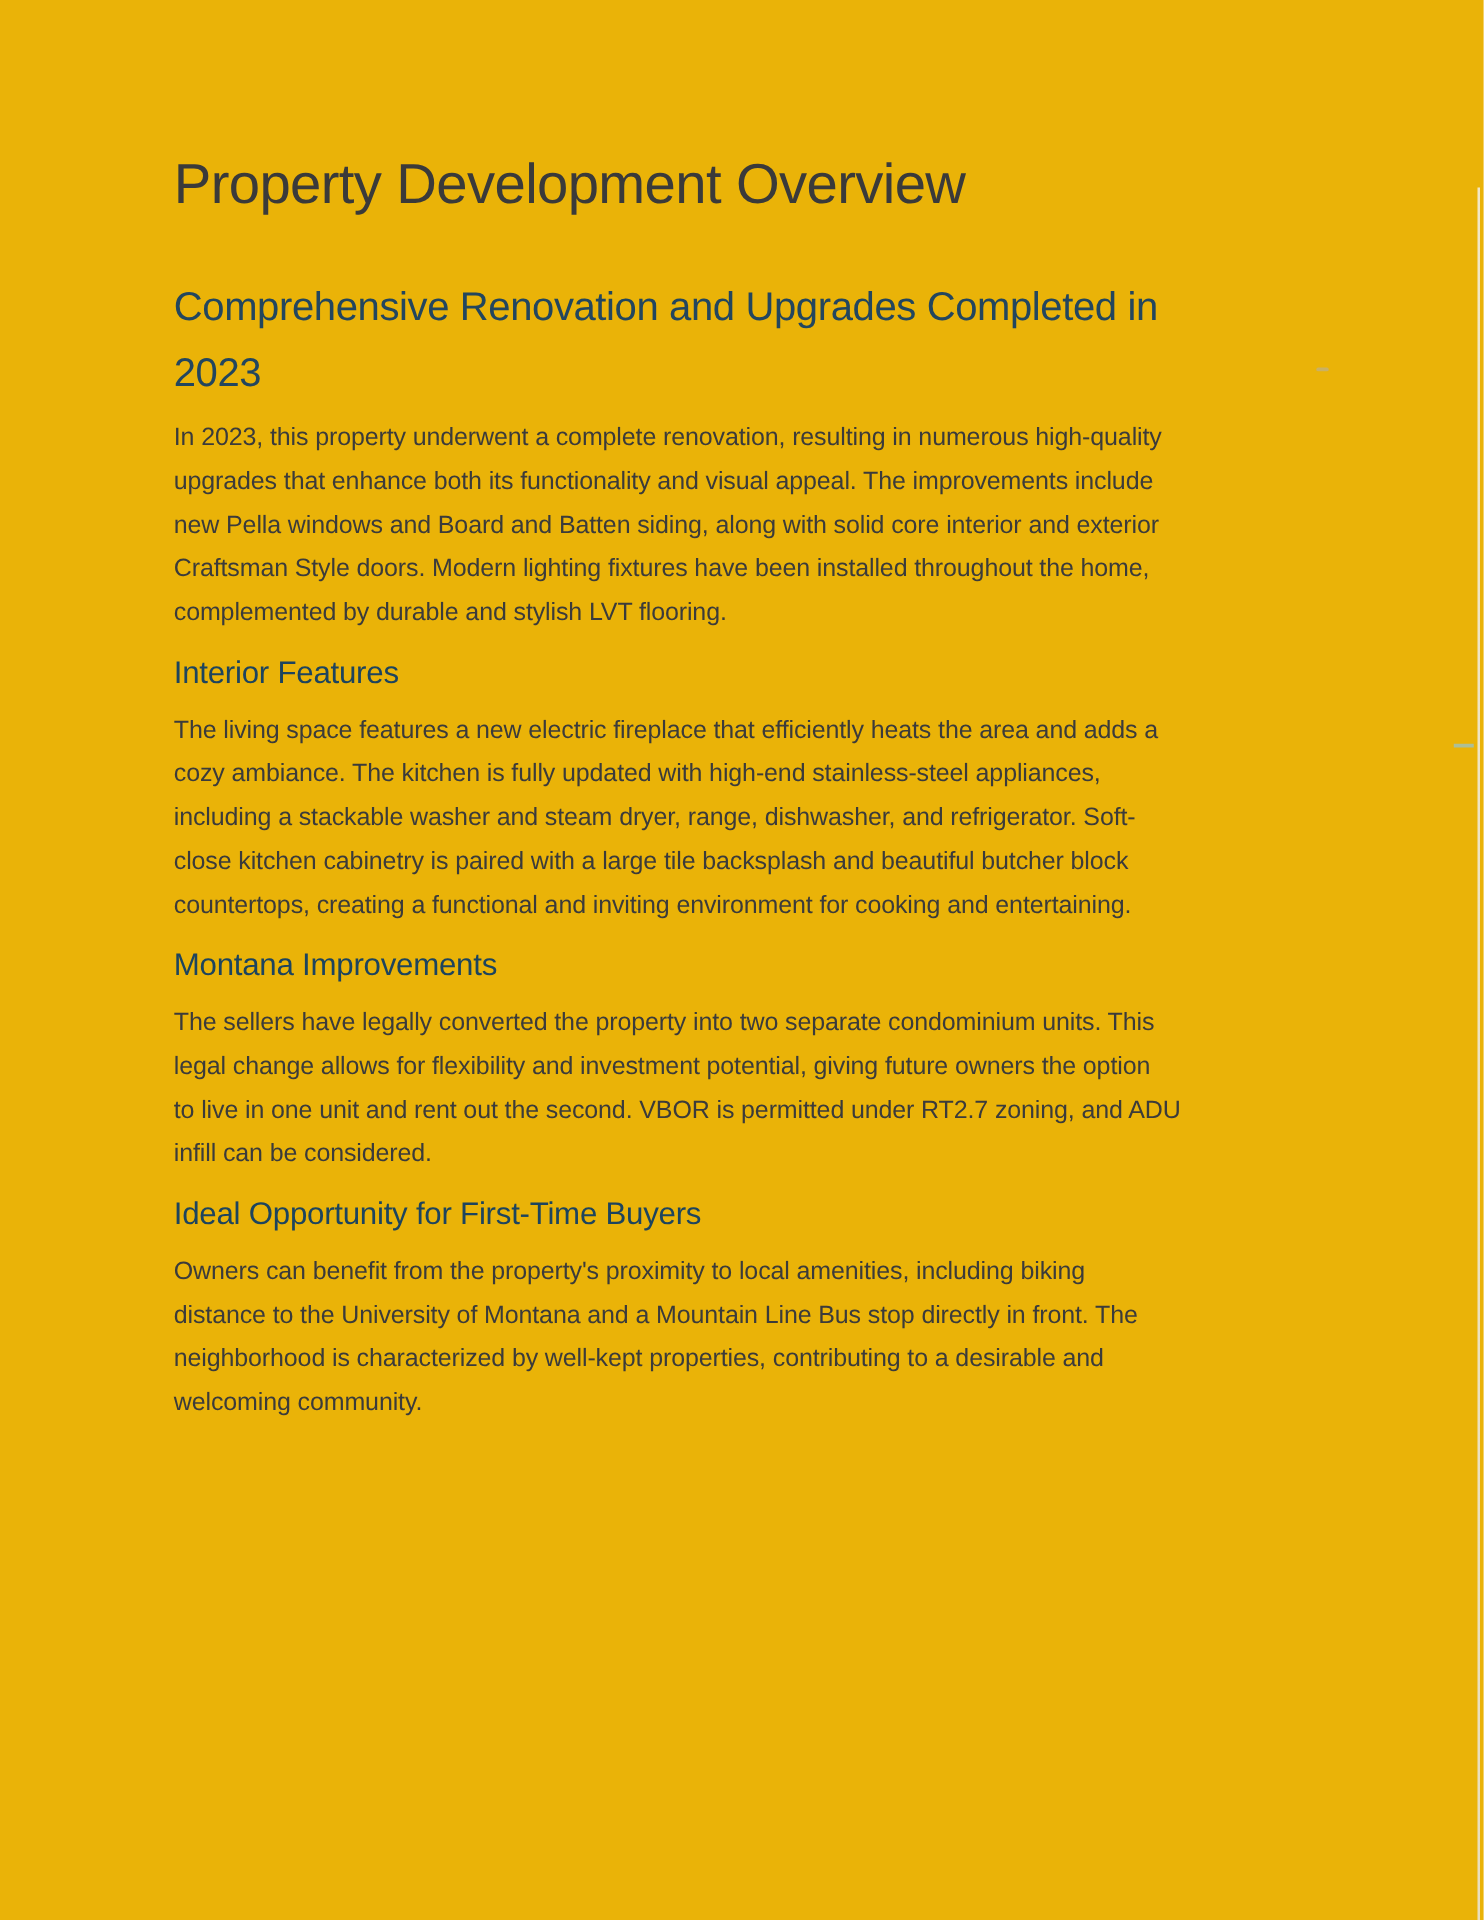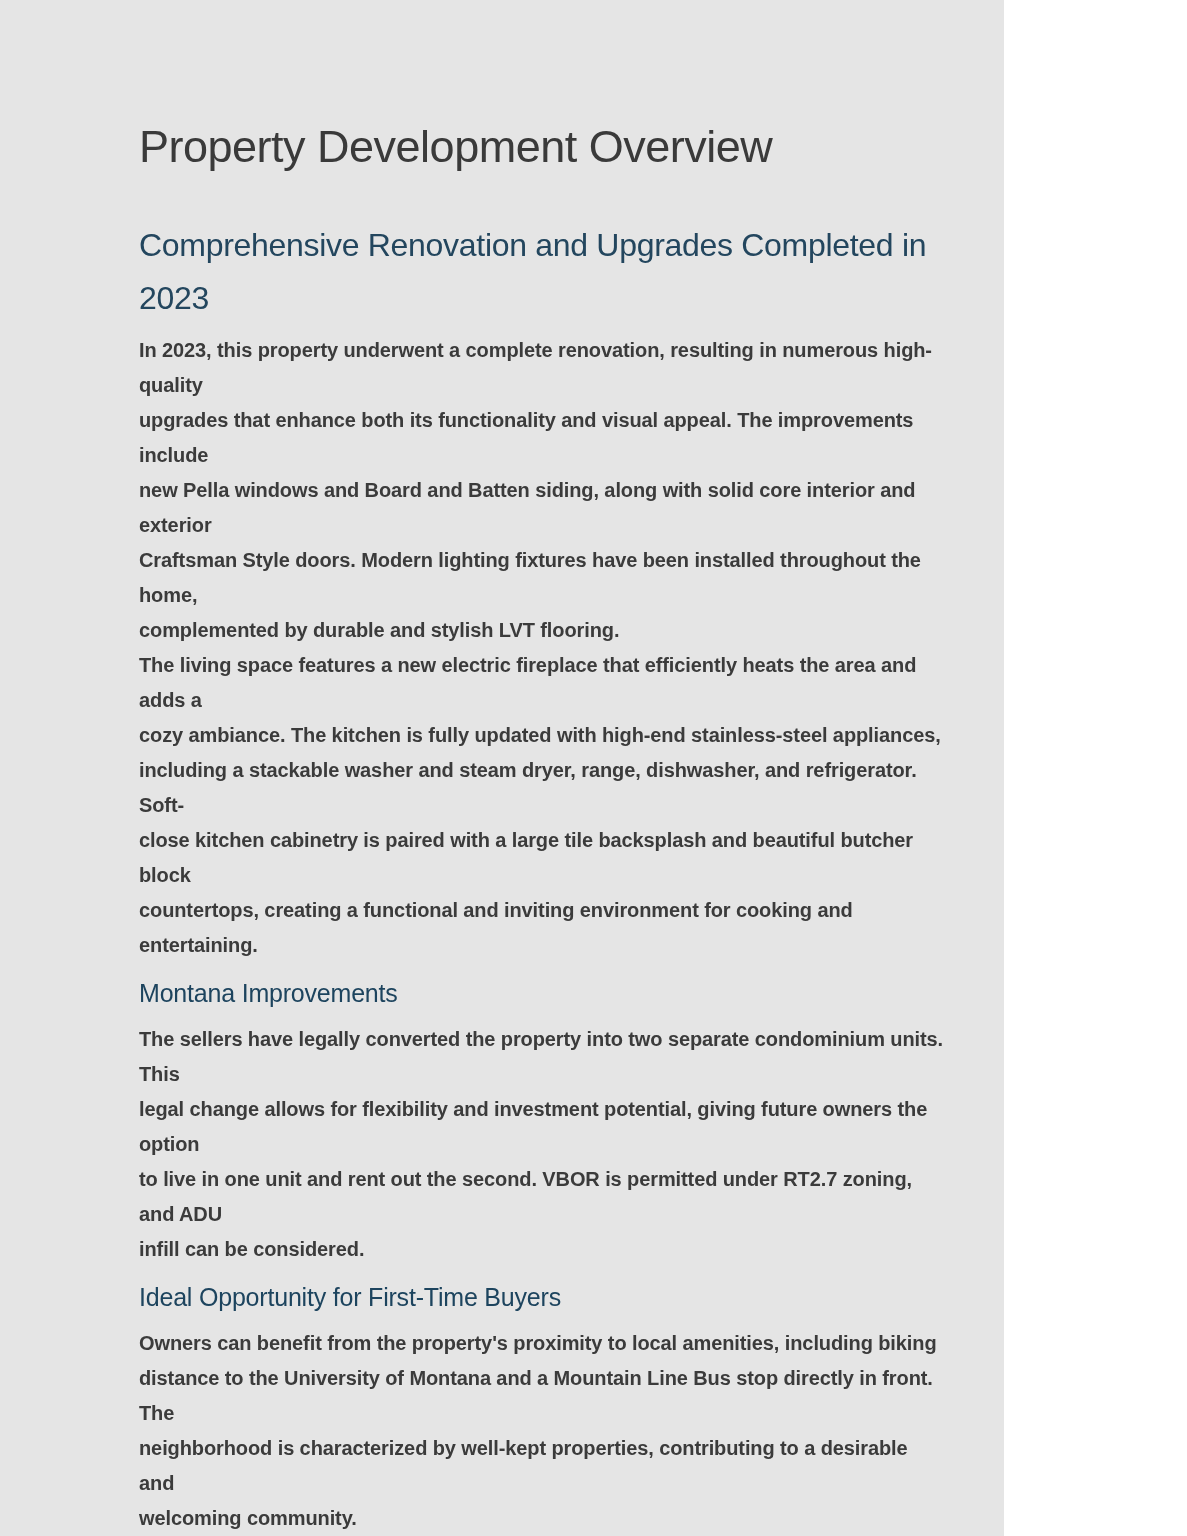--- a/index.html
+++ b/index.html
@@ -1,20 +1,20 @@
 <!DOCTYPE html>
 <html><head>
 <meta charset="utf-8">
 <style>
   html, body { margin: 0; padding: 0; background: #ffffff; }
   .page {
     position: relative;
-    width: 1004px;
+    width: 1187px;
     height: 1536px;
-    background: #e5e5e5;
+    background: #eab308;
     font-family: "Liberation Sans", sans-serif;
     overflow: hidden;
     box-sizing: border-box;
     padding: 121px 59px 0 139px;
   }
   .doc-title {
     margin: 0;
     font-size: 45px;
     line-height: 52px;
     font-weight: 500;
@@ -35,21 +35,21 @@
     font-size: 25px;
     line-height: 33px;
     font-weight: 400;
     letter-spacing: -0.2px;
     color: #1d445e;
   }
   .body-para {
     margin: 0;
     font-size: 20px;
     line-height: 35px;
-    font-weight: 700;
+    font-weight: 400;
     letter-spacing: -0.1px;
     color: #3b3b3b;
     white-space: pre-line;
   }
   .intro-para { margin-top: 8px; }
   
   .scan-speck {
     position: absolute;
     left: 1053px; top: 294px;
     width: 10px; height: 3px;
@@ -81,20 +81,21 @@
 
   <h2 class="doc-subtitle">Comprehensive Renovation and Upgrades Completed in
 2023</h2>
 
   <p class="body-para intro-para">In 2023, this property underwent a complete renovation, resulting in numerous high-quality
 upgrades that enhance both its functionality and visual appeal. The improvements include
 new Pella windows and Board and Batten siding, along with solid core interior and exterior
 Craftsman Style doors. Modern lighting fixtures have been installed throughout the home,
 complemented by durable and stylish LVT flooring.</p>
 
+  <h3 class="section-heading">Interior Features</h3>
   <p class="body-para">The living space features a new electric fireplace that efficiently heats the area and adds a
 cozy ambiance. The kitchen is fully updated with high-end stainless-steel appliances,
 including a stackable washer and steam dryer, range, dishwasher, and refrigerator. Soft-
 close kitchen cabinetry is paired with a large tile backsplash and beautiful butcher block
 countertops, creating a functional and inviting environment for cooking and entertaining.</p>
 
   <h3 class="section-heading">Montana Improvements</h3>
 
   <p class="body-para">The sellers have legally converted the property into two separate condominium units. This
 legal change allows for flexibility and investment potential, giving future owners the option

